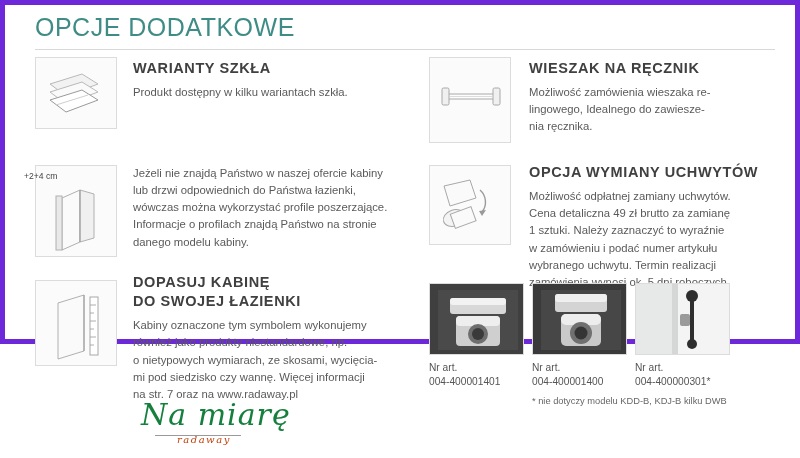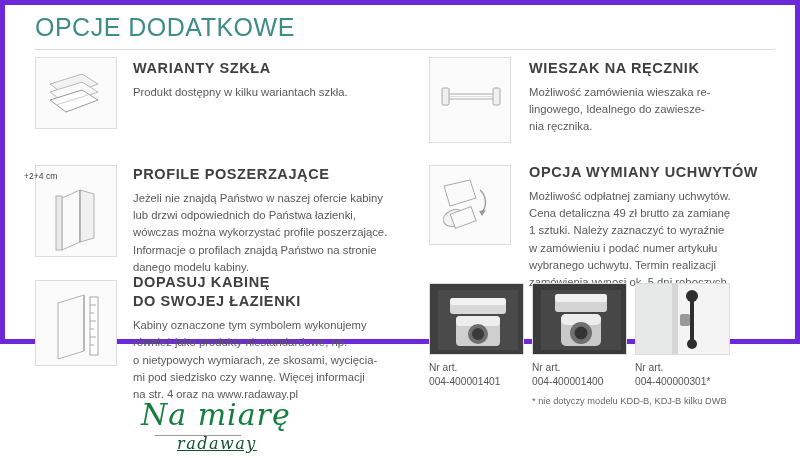--- a/index.html
+++ b/index.html
@@ -94,24 +94,23 @@
     font-family: "DejaVu Serif", serif;
     font-style: italic;
     font-size: 30px;
     color: #15803d;
     letter-spacing: 1px;
   }
   .logo-brand {
     position: absolute;
     font-family: "DejaVu Serif", serif;
     font-style: italic;
-    font-size: 16px;
-    color: #14532d;
+    font-size: 10px;
+    color: #c2410c;
     letter-spacing: 1.5px;
-    text-decoration: underline;
   }
   .logo-underline {
     position: absolute;
     height: 1px;
     background: #9a9a9a;
   }
   .badge-plus {
     position: absolute;
     font-size: 8.6px;
     color: #444;
@@ -156,21 +155,20 @@
   <div class="thumb" style="left:30px; top:160px; width:82px; height:92px;">
     <svg width="82" height="92" viewBox="0 0 82 92">
       <polygon points="26,32 44,24 44,76 26,84" fill="#fafafa" stroke="#b0b0b0" stroke-width="1"></polygon>
       <polygon points="44,24 58,28 58,72 44,76" fill="#f0f0f0" stroke="#b0b0b0" stroke-width="1"></polygon>
       <line x1="44" y1="24" x2="44" y2="76" stroke="#9c9c9c" stroke-width="1"></line>
       <rect x="20" y="30" width="6" height="54" fill="#e9e9e9" stroke="#b0b0b0" stroke-width="1"></rect>
     </svg>
   </div>
   <div class="badge-plus" style="left:19px; top:166px;">+2+4 cm</div>
   <div class="block col-l-text" style="top:160px; width:255px;">
-    <h3>PROFILE POSZERZAJĄCE</h3>
     <p style="white-space:pre-line">Jeżeli nie znajdą Państwo w naszej ofercie kabiny
 lub drzwi odpowiednich do Państwa łazienki,
 wówczas można wykorzystać profile poszerzające.
 Informacje o profilach znajdą Państwo na stronie
 danego modelu kabiny.</p>
   </div>
 
   <div class="thumb" style="left:424px; top:160px; width:82px; height:80px;">
     <svg width="82" height="80" viewBox="0 0 82 80">
       <polygon points="14,20 40,14 46,32 20,40" fill="#fafafa" stroke="#a8a8a8" stroke-width="1"></polygon>
@@ -205,21 +203,21 @@
       </g>
     </svg>
   </div>
   <div class="block col-l-text" style="top:268px; width:258px;">
     <h3 style="margin-bottom:1px;">DOPASUJ KABINĘ</h3>
     <h3>DO SWOJEJ ŁAZIENKI</h3>
     <p style="white-space:pre-line">Kabiny oznaczone tym symbolem wykonujemy
 również jako produkty niestandardowe, np.
 o nietypowych wymiarach, ze skosami, wycięcia-
 mi pod siedzisko czy wannę. Więcej informacji
-na str. 4 oraz na www.radaway.pl</p>
+na str. 7 oraz na www.radaway.pl</p>
   </div>
 
   <div class="photo" style="left:424px; top:278px;">
     <svg width="95" height="72" viewBox="0 0 95 72">
       <rect width="95" height="72" fill="#3f3f3f"></rect>
       <rect x="8" y="6" width="80" height="60" fill="#4a4a4a"></rect>
       <rect x="20" y="14" width="56" height="16" rx="3" fill="#d8d8d8"></rect>
       <rect x="20" y="14" width="56" height="7" rx="3" fill="#f2f2f2"></rect>
       <rect x="26" y="32" width="44" height="30" rx="4" fill="#cfcfcf"></rect>
       <rect x="26" y="32" width="44" height="10" rx="4" fill="#eeeeee"></rect>

